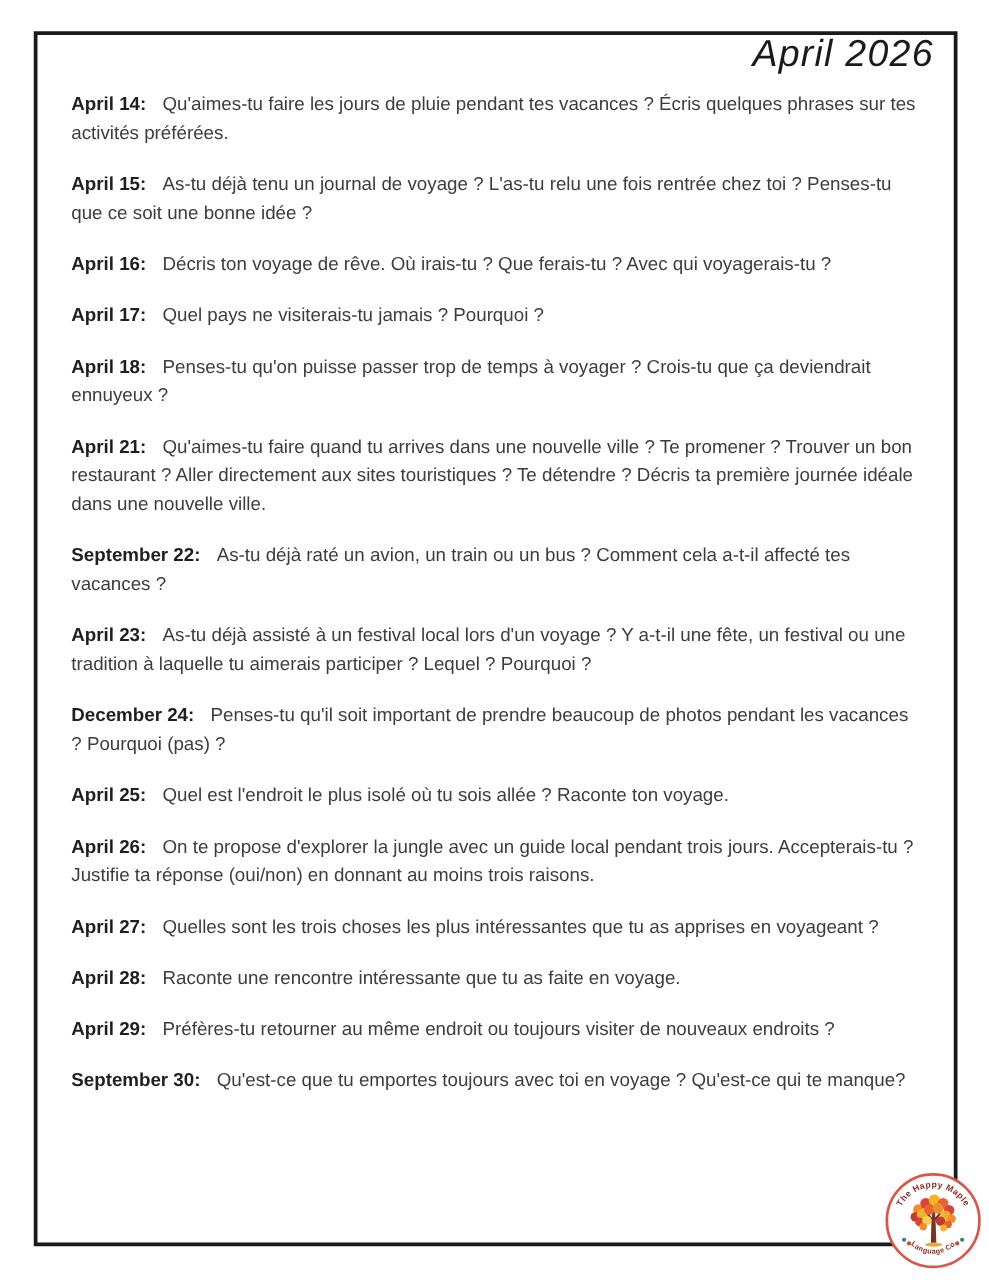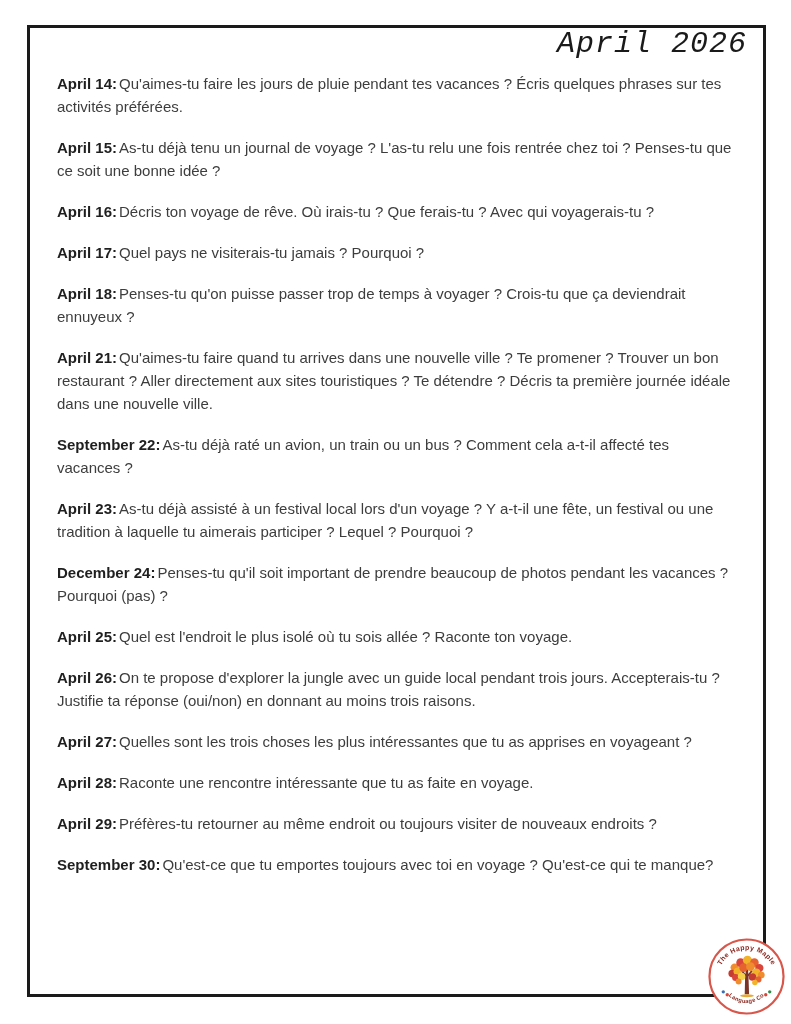--- a/index.html
+++ b/index.html
@@ -17,21 +17,21 @@
   .frame {
     position: absolute;
     left: 27px; top: 25px;
     width: 739px; height: 972px;
     border: 3px solid #1a1a1a;
     background: #ffffff;
   }
   .page-title {
     position: absolute;
     top: 27px; right: 44px;
-    font-family: Liberation Mono, monospace;
+    font-family: Liberation Sans, sans-serif;
     font-style: italic;
     font-weight: 400;
     font-size: 30px;
     letter-spacing: 1px;
     color: #1a1a1a;
   }
   .entries {
     position: absolute;
     left: 57px; top: 72px;
     width: 679px;
@@ -39,21 +39,21 @@
   }
   .entry {
     font-size: 15px;
     line-height: 23px;
     color: #3d3d3d;
     margin-bottom: 18px;
   }
   .entry-date {
     font-weight: 700;
     color: #1f1f1f;
-    margin-right: 2px;
+    margin-right: 13px;
   }
   .logo {
     position: absolute;
     left: 707px; top: 937px;
     width: 79px; height: 79px;
     z-index: 5;
   }
 </style>
 </head>
 <body>

